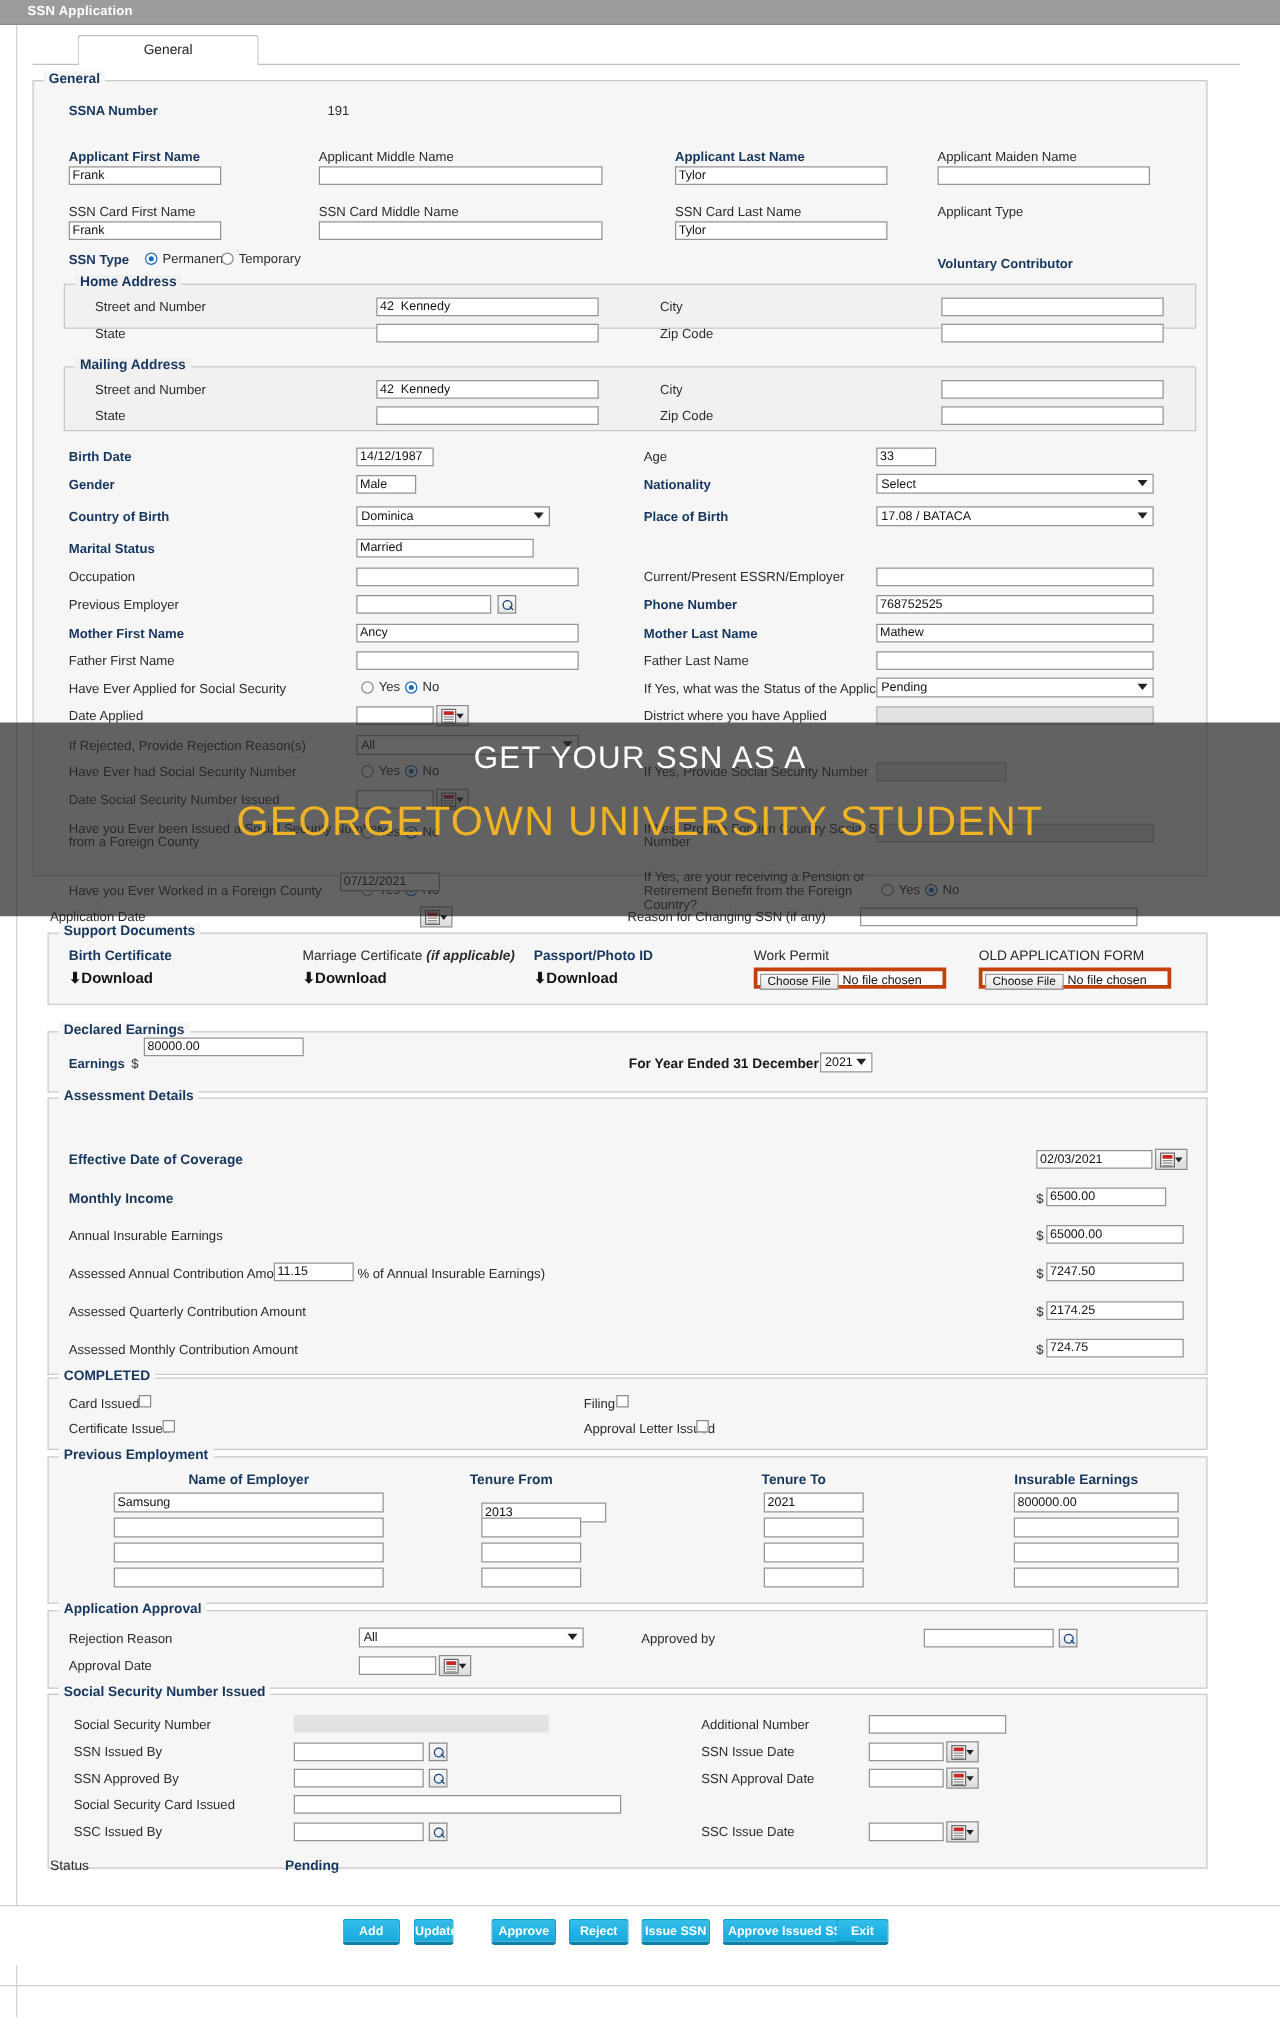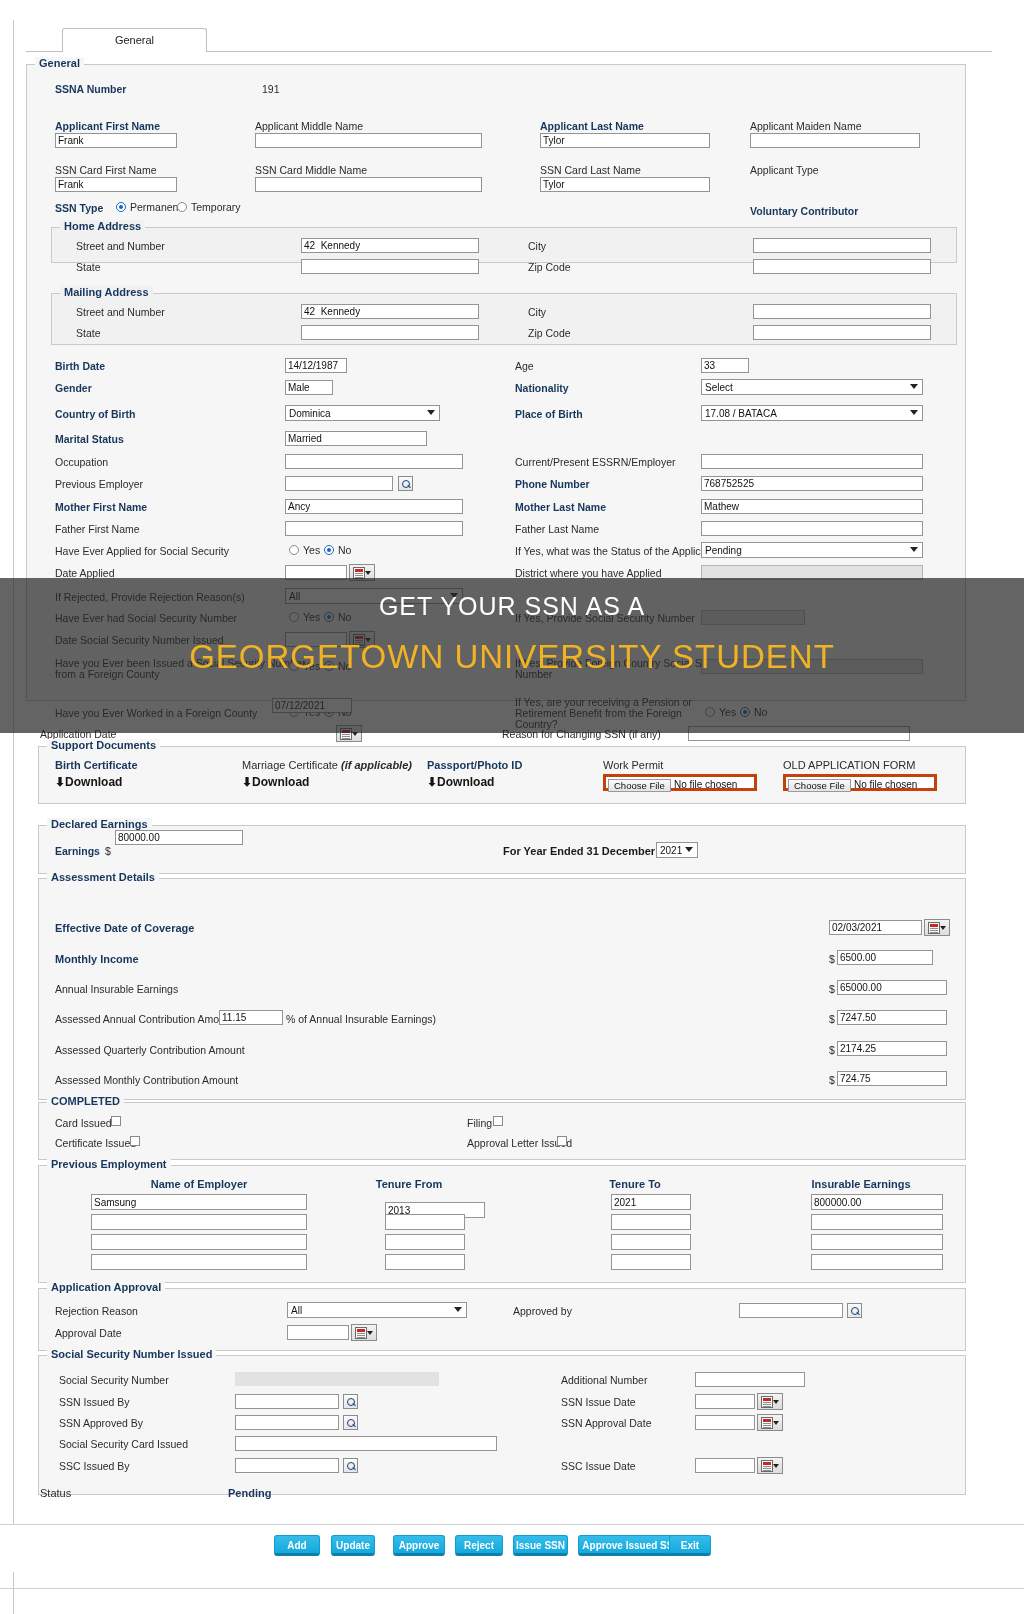--- a/index.html
+++ b/index.html
@@ -166,20 +166,23 @@
     text-align:center; color:#f0b323;
     font-size:33px; letter-spacing:1px;
     font-family:"Liberation Sans", sans-serif;
   }
 </style>
 </head>
 <body>
 
 <div id="app">
 
+  <div class="titlebar">
+    <div class="t">SSN Application</div>
+  </div>
   <div class="leftrail"></div>
 
   <div class="page">
 
     <div class="tabstrip">
       <div class="tab">General</div>
     </div>
 
     <div class="fs" style="left:12px; top:44px; width:940px; height:637px;">
       <div class="lg">General</div>
@@ -533,21 +536,21 @@
         </div>
     </div>
 
     <div class="lbl" style="left:26px; top:1467px; font-size:11px;">Status</div>
     <div class="val" style="left:214px; top:1467px; font-size:11px;">Pending</div>
 
   </div>
 
   <div class="actions">
     <div class="abtn" style="left:274px; width:46px;">Add</div>
-    <div class="abtn" style="left:331px; width:44px;">Update</div>
+    <div class="abtn" style="left:331px; width:32px;">Update</div>
     <div class="abtn" style="left:393px; width:52px;">Approve</div>
     <div class="abtn" style="left:455px; width:48px;">Reject</div>
     <div class="abtn" style="left:513px; width:55px;">Issue SSN</div>
     <div class="abtn" style="left:578px; width:107px;">Approve Issued SSN</div>
     <div class="abtn" style="left:669px; width:42px;">Exit</div>
   </div>
   <div class="footline"></div>
 
   <div class="overlay">
     <div class="ov-l1">GET YOUR SSN AS A</div>

